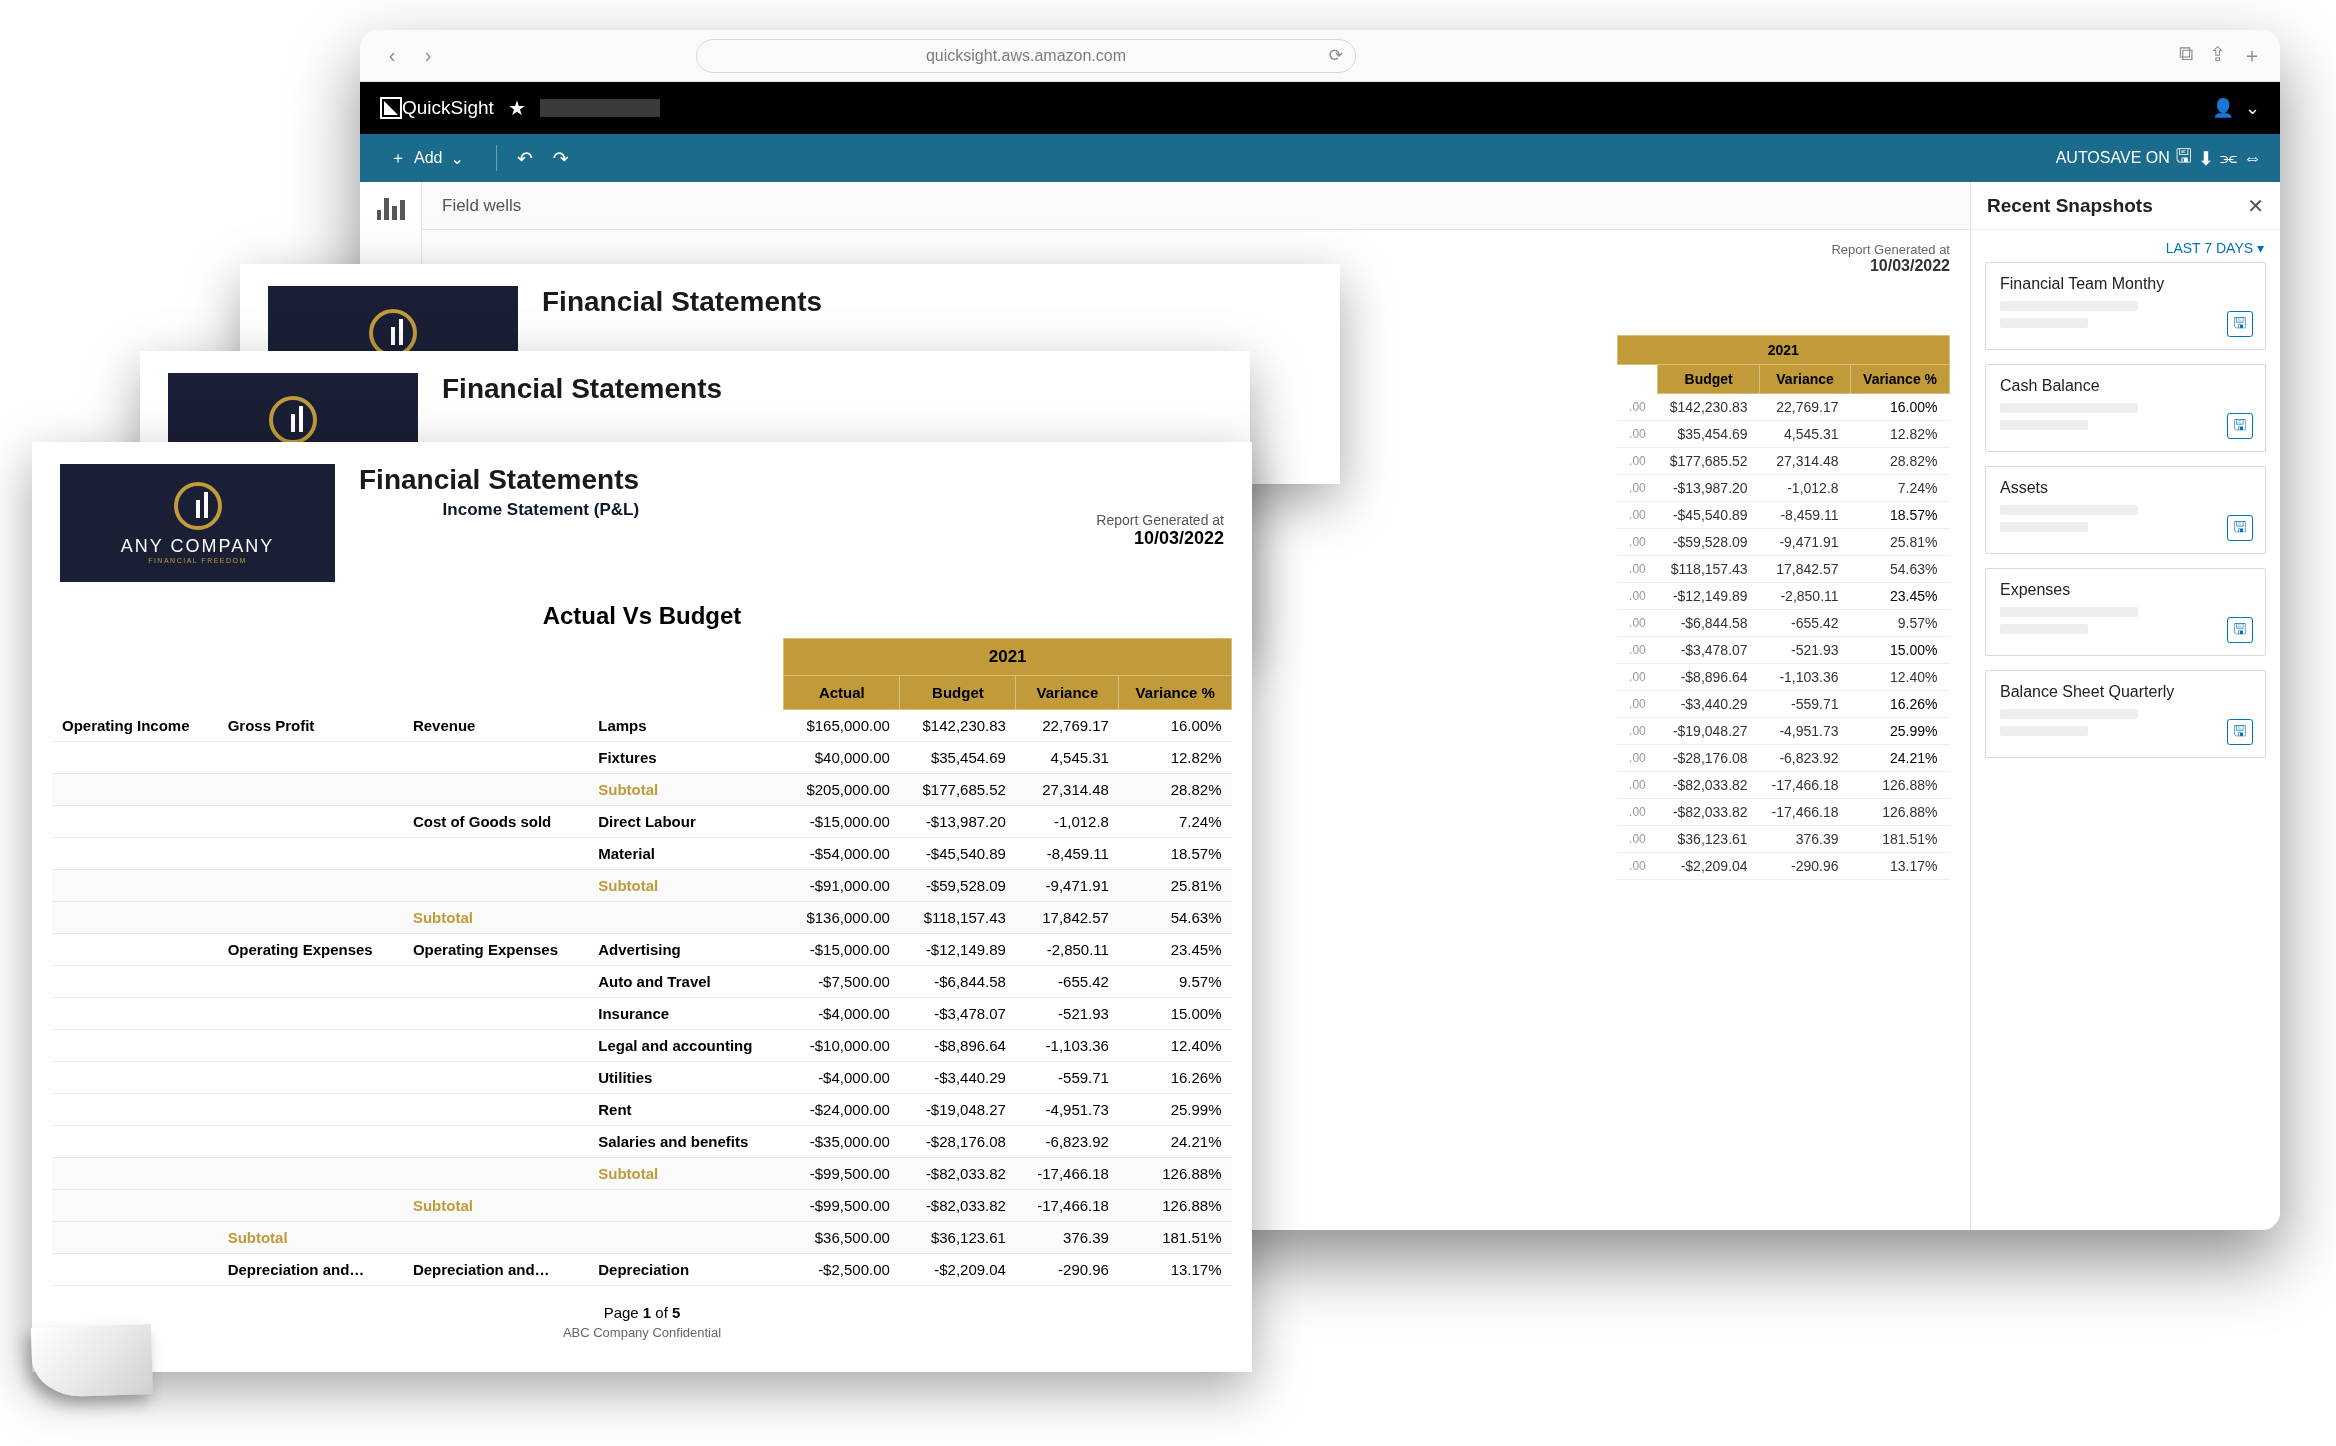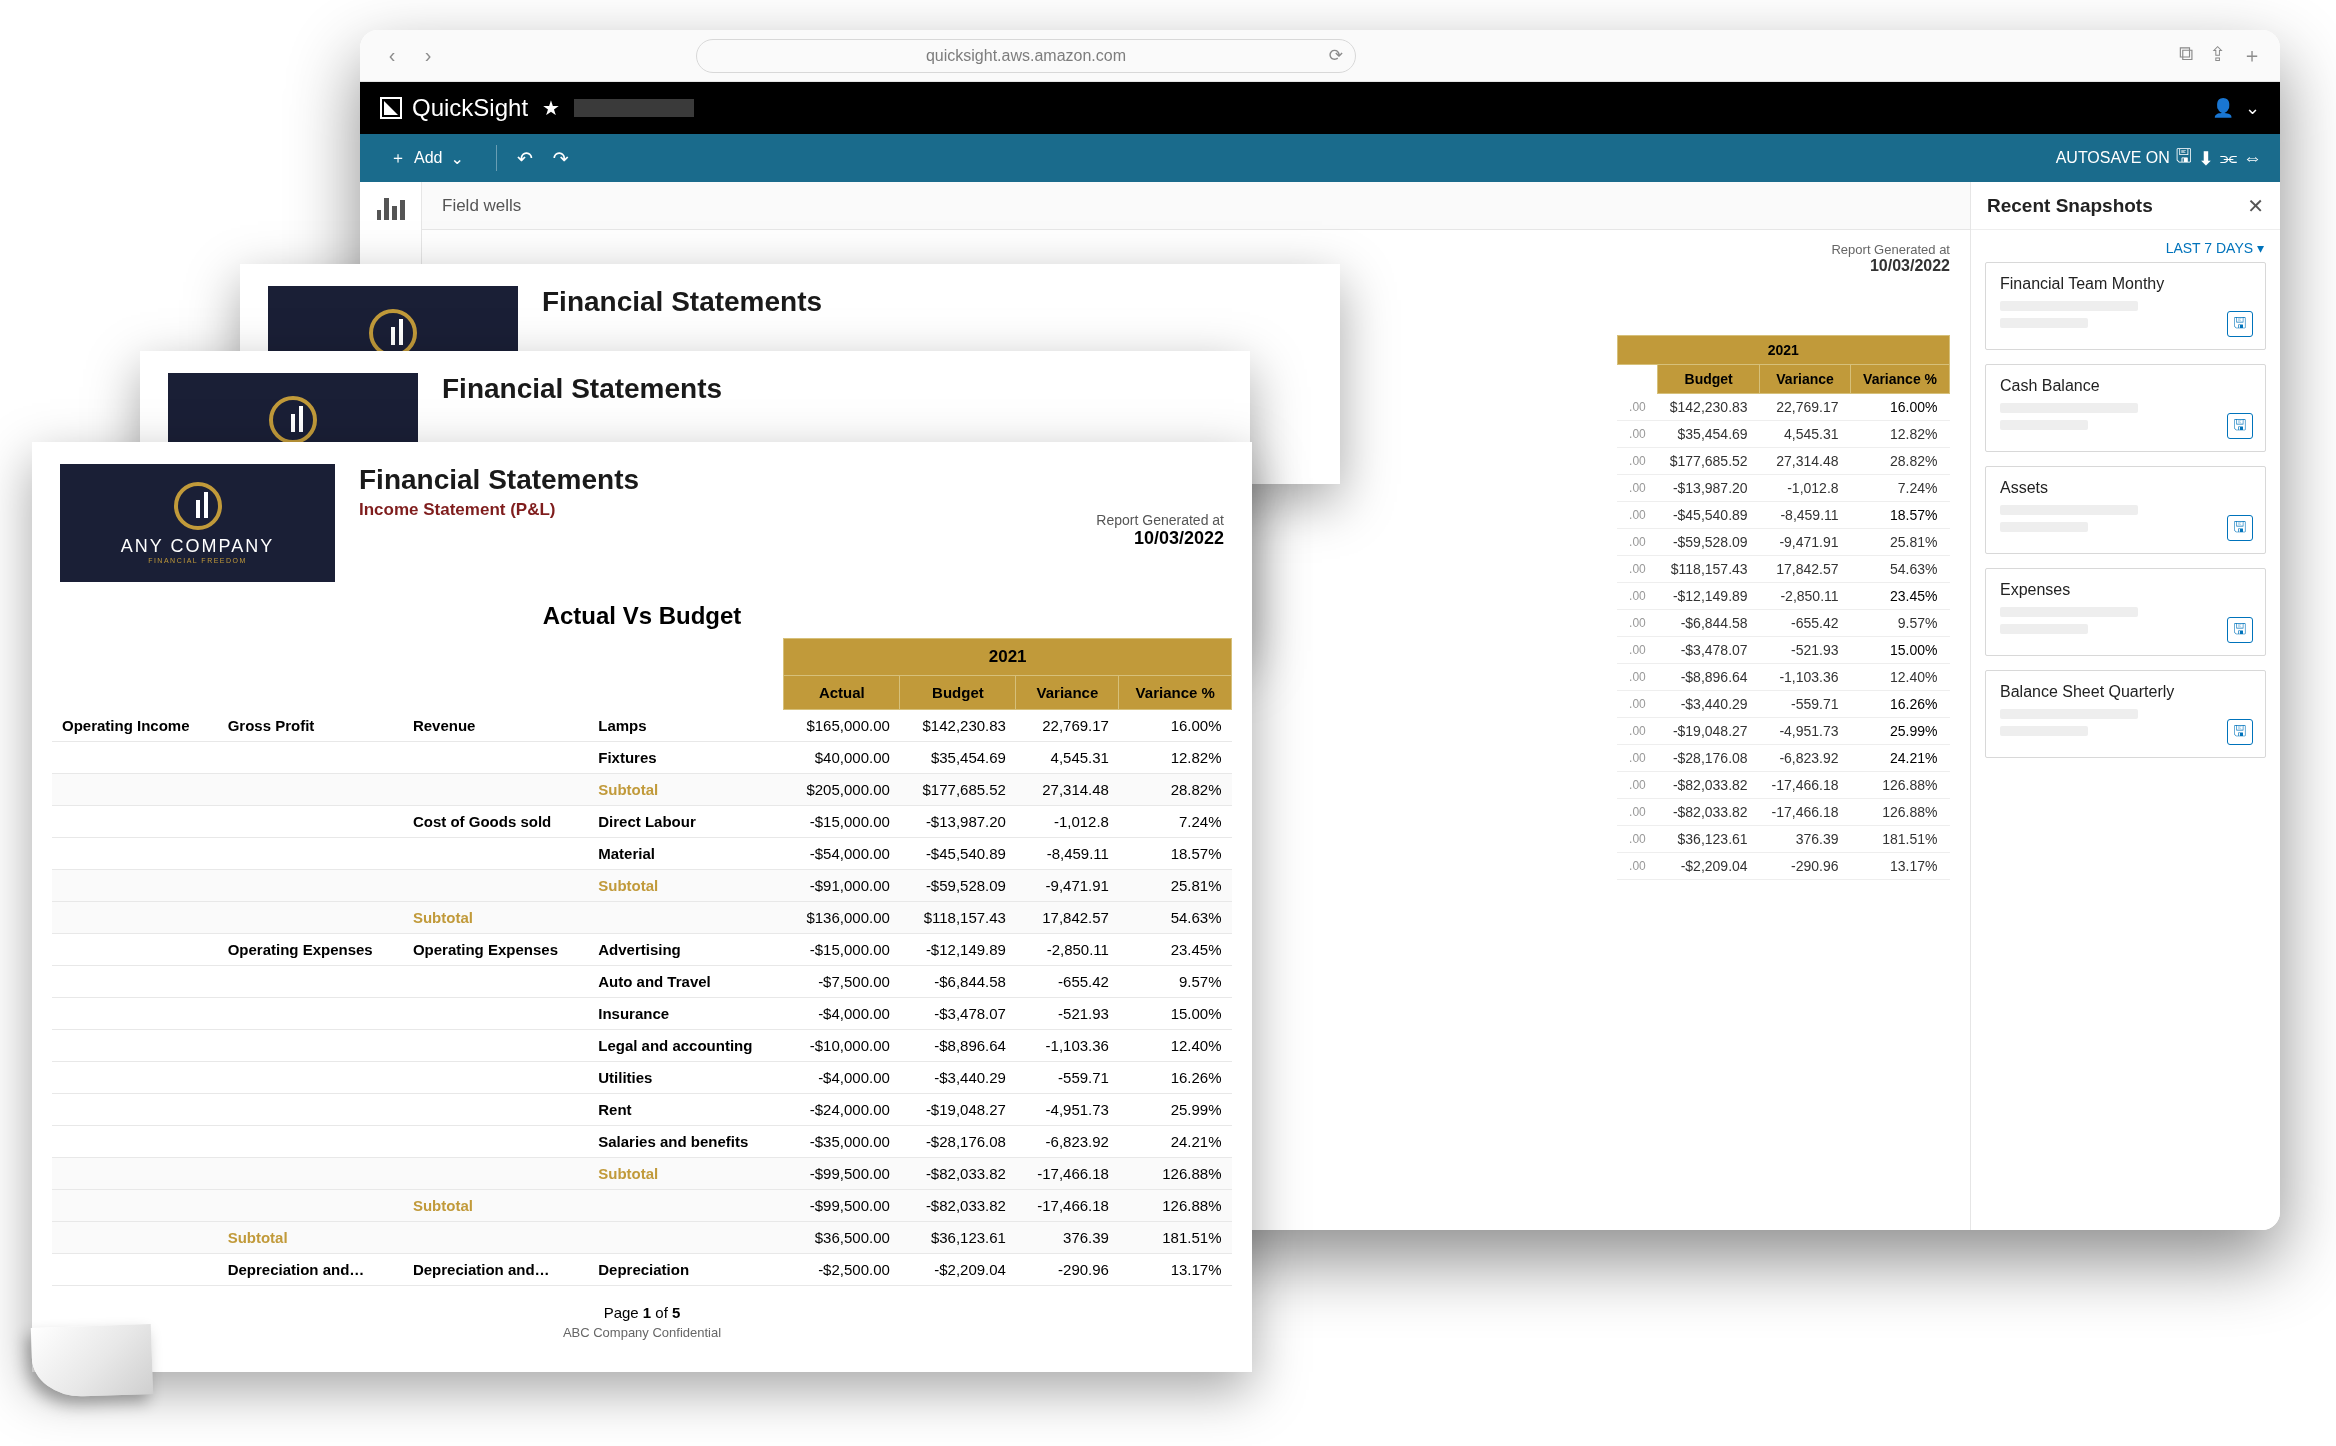--- a/index.html
+++ b/index.html
@@ -9,21 +9,21 @@
   .browser-window { position: absolute; left: 360px; top: 30px; width: 1920px; height: 1200px; background: #fff; border-radius: 18px; box-shadow: 0 30px 70px rgba(0,0,0,0.45); overflow: hidden; }
   .browser-bar { height: 52px; background: #fafafa; border-bottom: 1px solid #e4e4e4; display: flex; align-items: center; padding: 0 18px; gap: 14px; }
   .nav-arrows { display:flex; gap:8px; }
   .nav-arrow { width:28px; height:28px; display:flex; align-items:center; justify-content:center; color:#8b8b8b; border-radius:4px; cursor:pointer; font-size:20px; }
   .url-bar { flex:0 0 660px; margin-left:240px; height:34px; border:1px solid #d8d8d8; border-radius:17px; display:flex; align-items:center; justify-content:center; color:#7d7d7d; font-size:16px; position:relative; }
   .url-bar .reload { position:absolute; right:12px; color:#8b8b8b; font-size:17px; }
   .right-icons { margin-left:auto; display:flex; gap:16px; color:#8b8b8b; font-size:20px; }
 
   
   .qs-top { height:52px; background:#000; color:#fff; display:flex; align-items:center; padding:0 20px; gap:14px; }
-  .qs-logo { display:flex; align-items:center; gap:10px; font-size:24px; font-weight:500; }
+  .qs-logo { display:flex; align-items:center; font-size:19px; font-weight:500; }
   .qs-logo .sq { width:22px; height:22px; border:2px solid #fff; position:relative; }
   .qs-logo .sq::after { content:''; position:absolute; left:2px; bottom:2px; width:0; height:0; border-right:14px solid transparent; border-bottom:14px solid #fff; }
   .star { font-size:20px; }
   .redact { width:120px; height:18px; background:#3a3a3a; }
   .qs-top .right { margin-left:auto; display:flex; align-items:center; gap:10px; font-size:18px; }
 
   .qs-bar { height:48px; background:#1a6b8c; color:#fff; display:flex; align-items:center; padding:0 18px; gap:20px; font-size:16px; }
   .add-btn { display:flex; align-items:center; gap:8px; padding:5px 12px; border-radius:3px; cursor:pointer; }
   .vsep { width:1px; height:26px; background:rgba(255,255,255,0.35); }
   .qs-bar .right { margin-left:auto; display:flex; align-items:center; gap:6px; }
@@ -68,21 +68,21 @@
   .doc-header { display:flex; align-items:flex-start; gap:24px; padding:22px 28px 10px; }
   .logo-box { width:275px; height:118px; background:#1a1f36; display:flex; flex-direction:column; align-items:center; justify-content:center; color:#fff; }
   .ring { width:48px; height:48px; border-radius:50%; border:4px solid #c19a3a; position:relative; margin-bottom:6px; }
   .ring::before,.ring::after { content:''; position:absolute; bottom:8px; width:4px; background:#fff; }
   .ring::before { left:18px; height:18px; }
   .ring::after { left:26px; height:26px; }
   .logo-name { font-size:18px; letter-spacing:2px; font-weight:500; }
   .logo-sub { font-size:7px; letter-spacing:1.5px; color:#c19a3a; }
   .doc3 .logo-box, .doc2 .logo-box { height:100px; width:250px; }
   .titles h1 { font-size:28px; font-weight:700; color:#1a1a1a; }
-  .titles h2 { font-size:17px; font-weight:600; color:#7f1d1d; margin-top:4px; }
+  .titles h2 { font-size:17px; font-weight:600; color:#0f172a; margin-top:4px;text-align:right; }
   .gen { margin-left:auto; text-align:right; padding-top:48px; }
   .gen .lbl { font-size:14px; color:#555; }
   .gen .dt { font-size:18px; font-weight:700; }
 
   .section-title { text-align:center; font-size:24px; font-weight:700; margin:10px 0 8px; }
 
   .tbl { width:calc(100% - 40px); margin:0 20px; border-collapse:collapse; font-size:15px; }
   .tbl th { background:#c19a3a; color:#000; padding:8px 10px; font-weight:700; border:1px solid #d6c07a; text-align:center; }
   .tbl .yr th { font-size:17px; }
   .tbl td { padding:7px 10px; border-bottom:1px solid #e8e8e8; }

